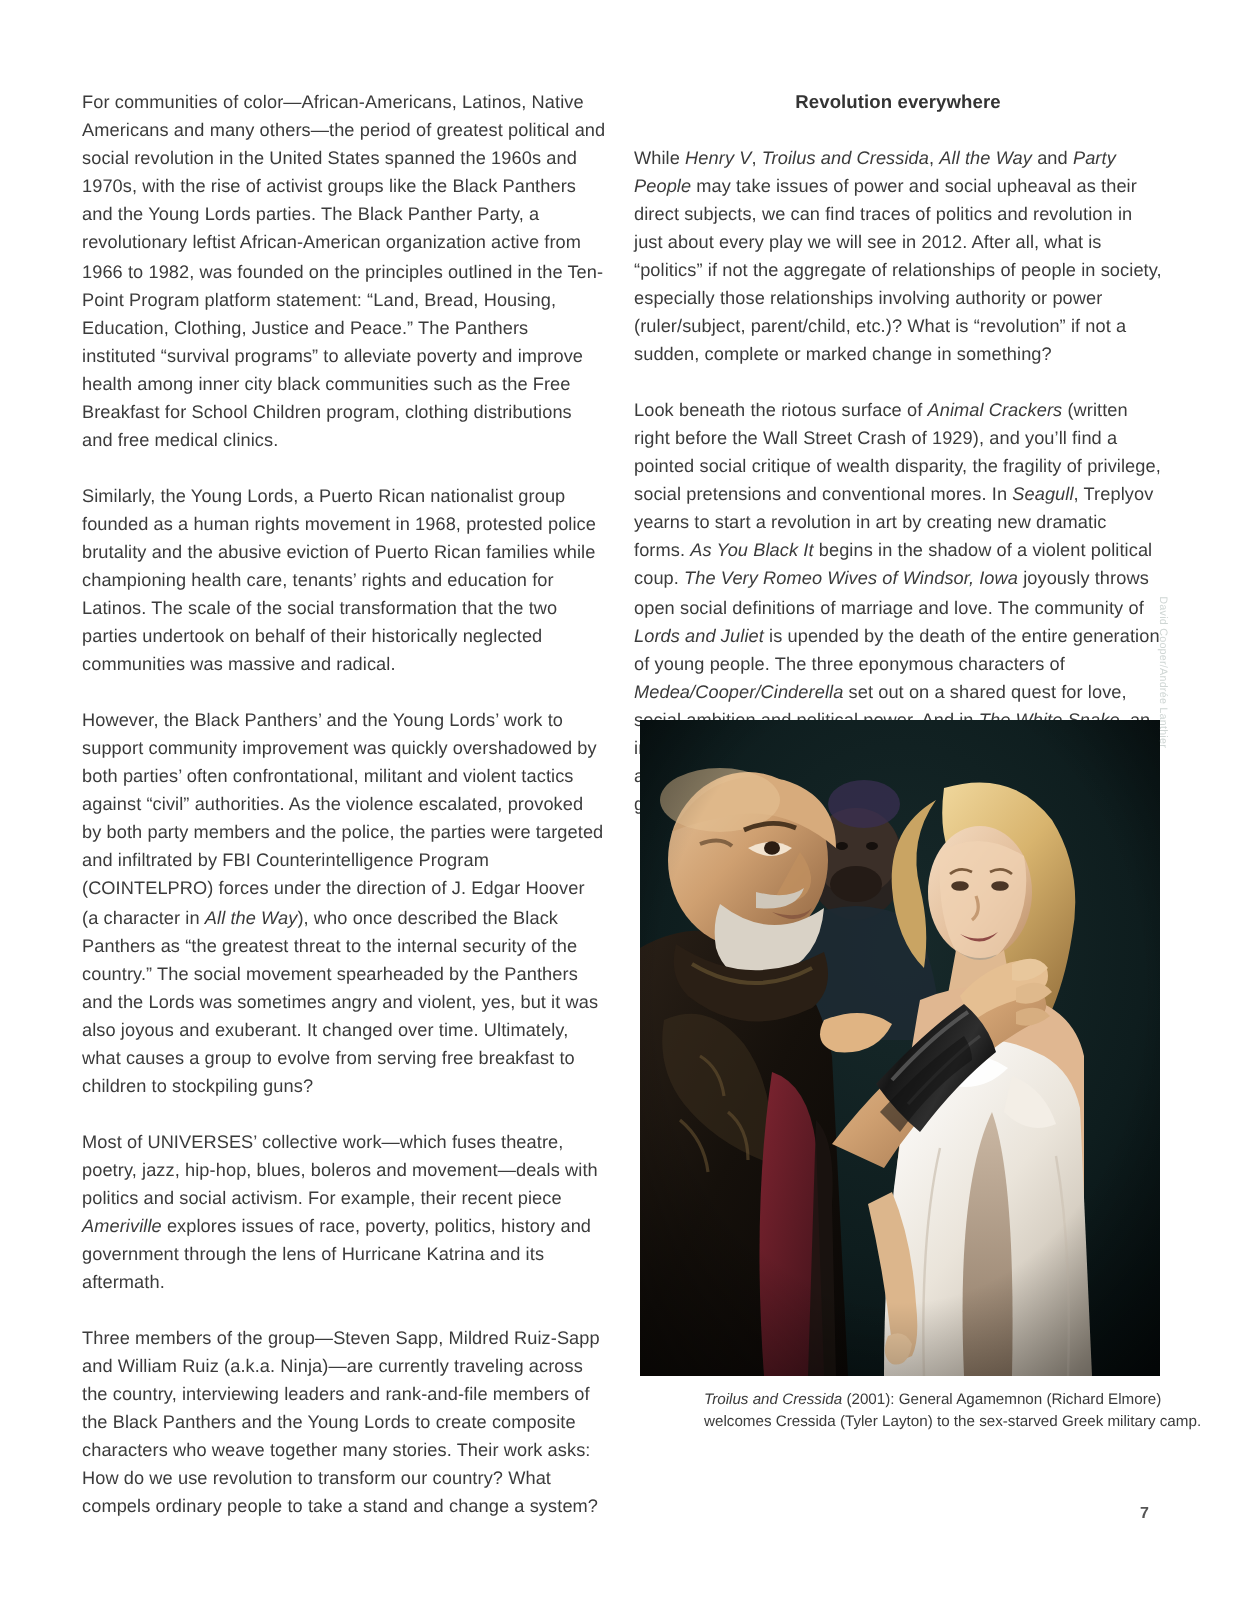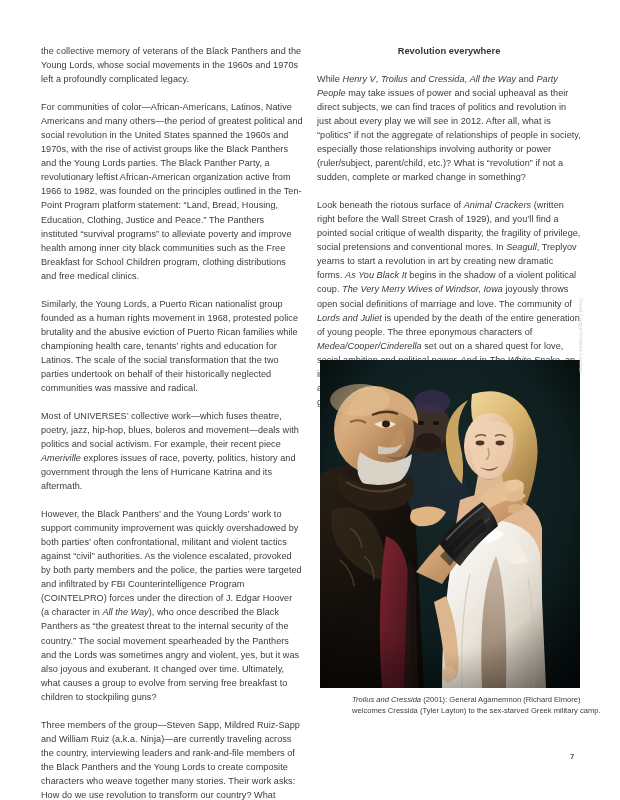--- a/index.html
+++ b/index.html
@@ -112,23 +112,20 @@
     font-weight: bold;
   }
 </style>
 </head>
 <body>
 
 <div class="page">
 
   <div class="col col-left">
 
-    <p>the collective memory of veterans of the Black Panthers and the
-      Young Lords, whose social movements in the 1960s and 1970s left
-      a profoundly complicated legacy.</p>
 
     <p>For communities of color—African-Americans, Latinos, Native
       Americans and many others—the period of greatest political and
       social revolution in the United States spanned the 1960s and
       1970s, with the rise of activist groups like the Black Panthers and
       the Young Lords parties. The Black Panther Party, a revolutionary
       leftist African-American organization active from 1966 to 1982,
       was founded on the principles outlined in the Ten-Point Program
       platform statement: “Land, Bread, Housing, Education, Clothing,
       Justice and Peace.” The Panthers instituted “survival programs”
@@ -136,41 +133,41 @@
       communities such as the Free Breakfast for School Children
       program, clothing distributions and free medical clinics.</p>
 
     <p>Similarly, the Young Lords, a Puerto Rican nationalist group
       founded as a human rights movement in 1968, protested police
       brutality and the abusive eviction of Puerto Rican families while
       championing health care, tenants’ rights and education for
       Latinos. The scale of the social transformation that the two
       parties undertook on behalf of their historically neglected
       communities was massive and radical.</p>
-
-    <p>Most of UNIVERSES’ collective work—which fuses theatre, poetry,
-      jazz, hip-hop, blues, boleros and movement—deals with politics
-      and social activism. For example, their recent piece <i>Ameriville</i>
-      explores issues of race, poverty, politics, history and government
-      through the lens of Hurricane Katrina and its aftermath.</p>
 
     <p>However, the Black Panthers’ and the Young Lords’ work to
       support community improvement was quickly overshadowed by
       both parties’ often confrontational, militant and violent tactics
       against “civil” authorities. As the violence escalated, provoked by
       both party members and the police, the parties were targeted
       and infiltrated by FBI Counterintelligence Program (COINTELPRO)
       forces under the direction of J. Edgar Hoover (a character in <i>All
       the Way</i>), who once described the Black Panthers as “the greatest
       threat to the internal security of the country.” The social movement
       spearheaded by the Panthers and the Lords was sometimes angry
       and violent, yes, but it was also joyous and exuberant. It changed
       over time. Ultimately, what causes a group to evolve from serving
       free breakfast to children to stockpiling guns?</p>
 
+    <p>Most of UNIVERSES’ collective work—which fuses theatre, poetry,
+      jazz, hip-hop, blues, boleros and movement—deals with politics
+      and social activism. For example, their recent piece <i>Ameriville</i>
+      explores issues of race, poverty, politics, history and government
+      through the lens of Hurricane Katrina and its aftermath.</p>
+
     <p>Three members of the group—Steven Sapp, Mildred Ruiz-Sapp
       and William Ruiz (a.k.a. Ninja)—are currently traveling across
       the country, interviewing leaders and rank-and-file members
       of the Black Panthers and the Young Lords to create composite
       characters who weave together many stories. Their work asks:
       How do we use revolution to transform our country? What
       compels ordinary people to take a stand and change a system?</p>
   </div>
 
   <div class="col col-right">
@@ -185,21 +182,21 @@
       those relationships involving authority or power (ruler/subject,
       parent/child, etc.)? What is “revolution” if not a sudden, complete
       or marked change in something?</p>
 
     <p>Look beneath the riotous surface of <i>Animal Crackers</i> (written
       right before the Wall Street Crash of 1929), and you’ll find
       a pointed social critique of wealth disparity, the fragility
       of privilege, social pretensions and conventional mores. In
       <i>Seagull</i>, Treplyov yearns to start a revolution in art by creating
       new dramatic forms. <i>As You Black It</i> begins in the shadow of a
-      violent political coup. <i>The Very Merry Wives of Windsor, Iowa</i>
+      violent political coup. <i>The Very Romeo Wives of Windsor, Iowa</i>
       joyously throws open social definitions of marriage and love.
       The community of <i>Lords and Juliet</i> is upended by the death of
       the entire generation of young people. The three eponymous
       characters of <i>Medea/Cooper/Cinderella</i> set out on a shared
       quest for love, social ambition and political power. And in
       <i>The White Snake</i>, an immortal being will rebel against heaven
       and earth, defying time and space to be with the man she loves.
       What could be more gloriously revolutionary than that?</p>
   </div>
 

